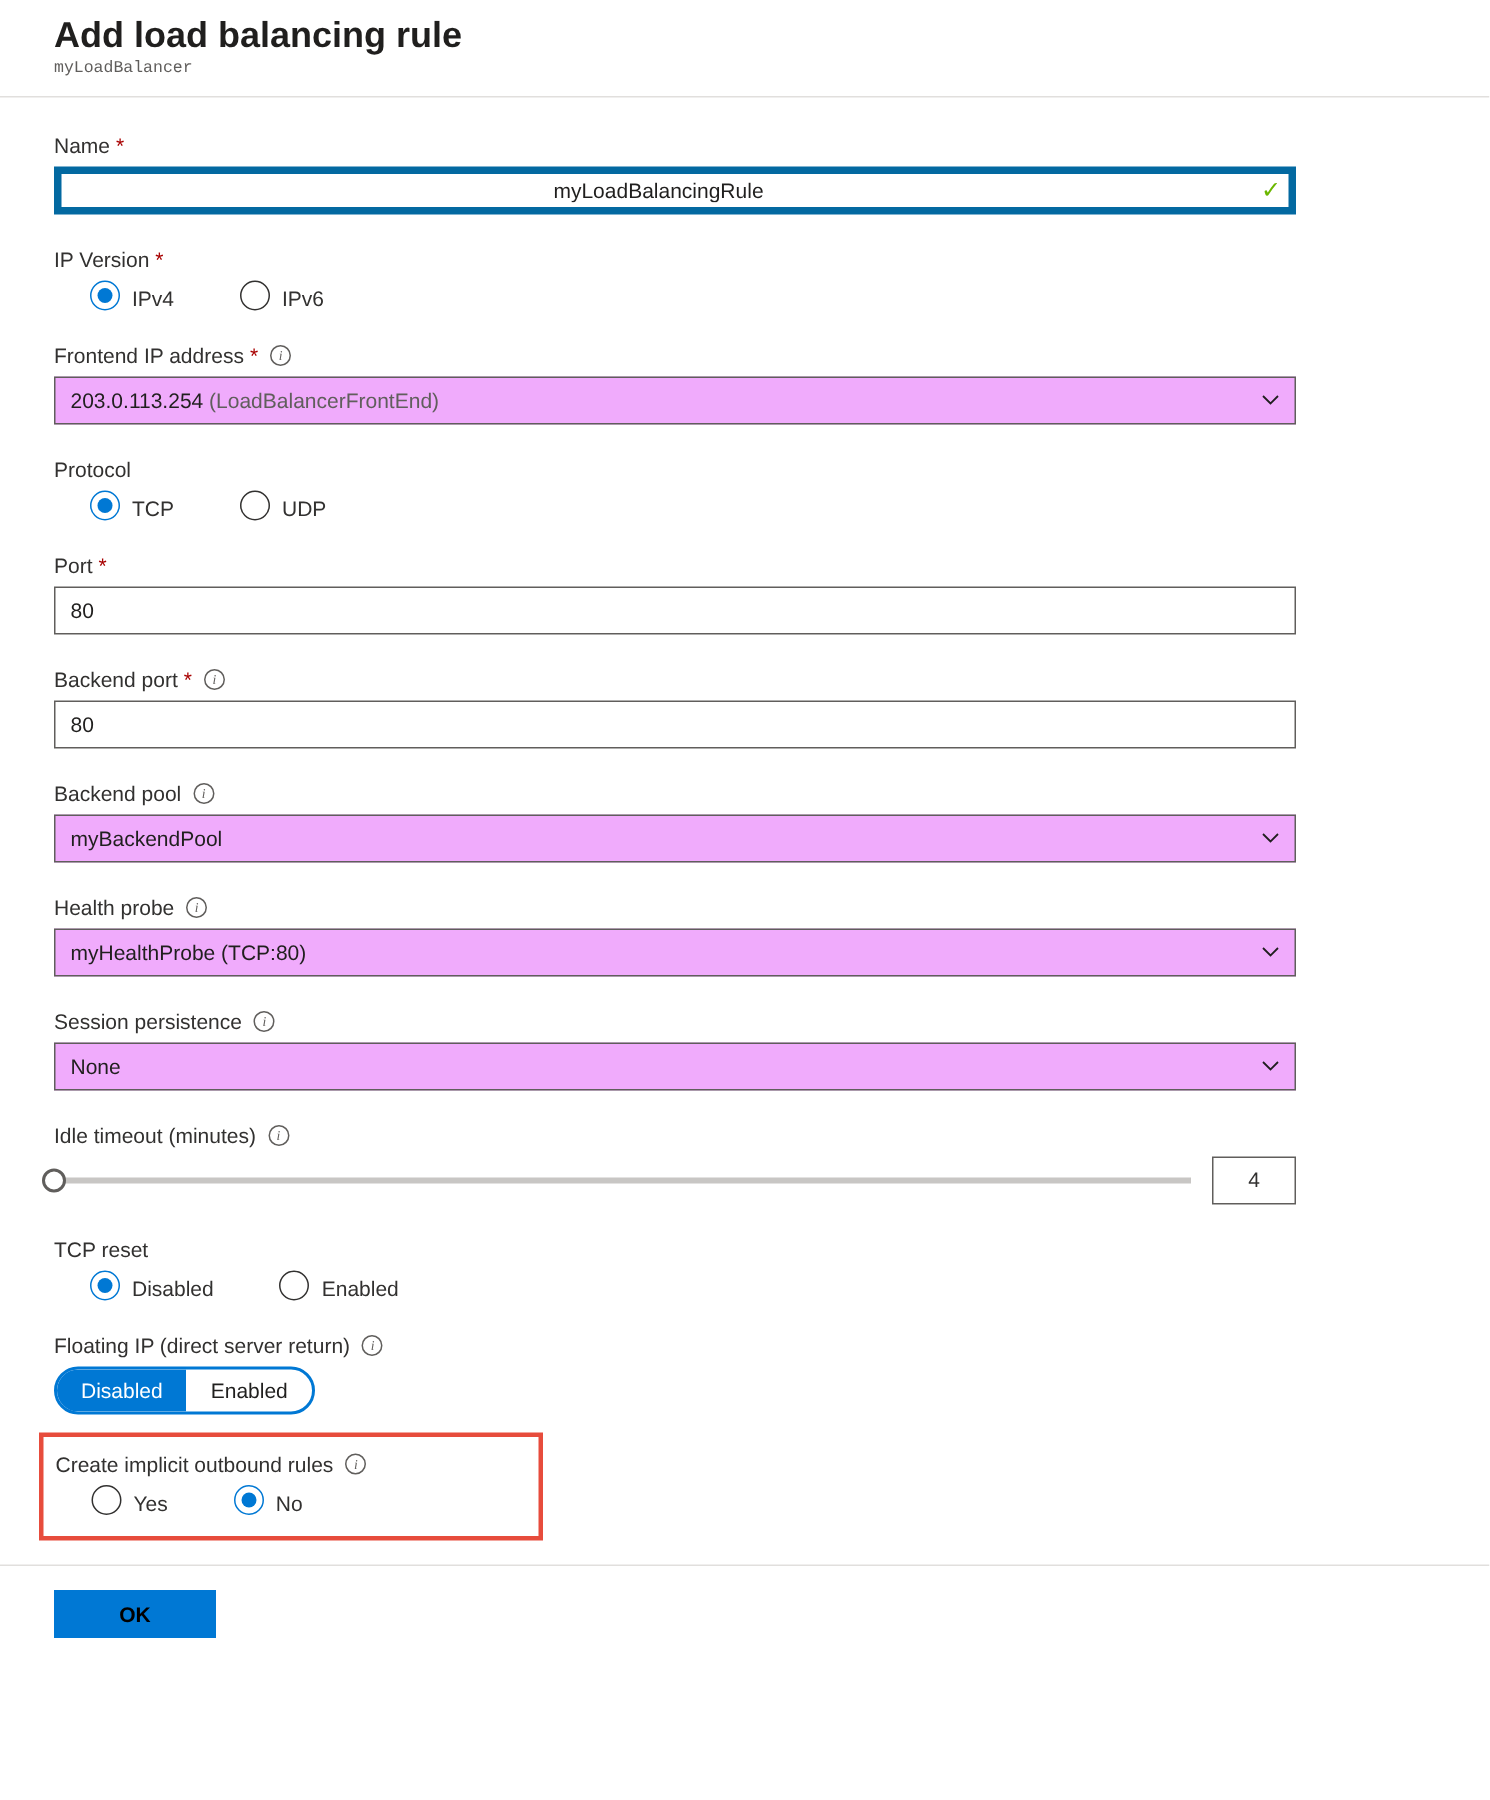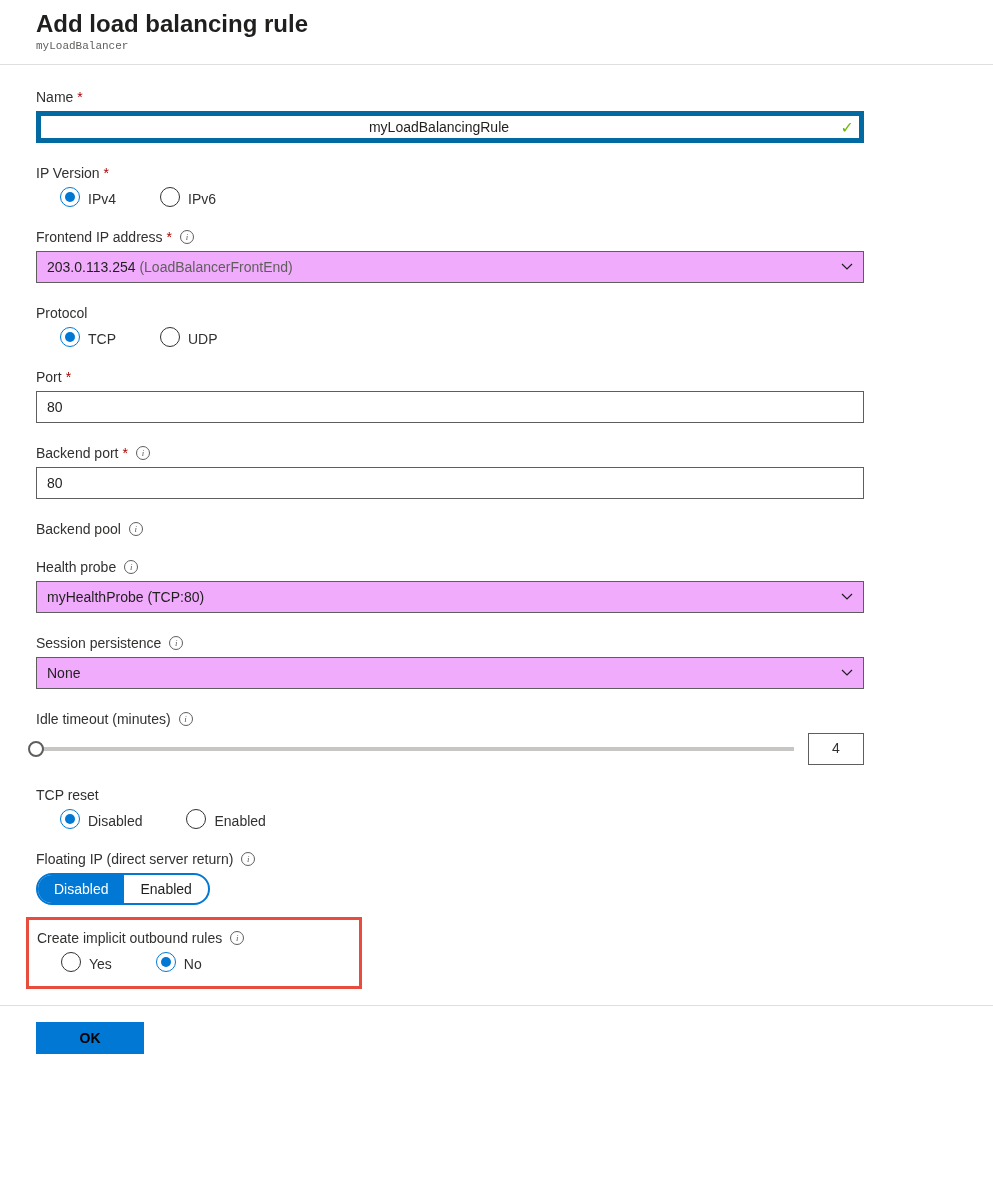--- a/index.html
+++ b/index.html
@@ -304,20 +304,26 @@
       <span class="info-icon">i</span>
     </div>
     <input class="text-input" type="text" value="80" style="">
   </div>
 
   <div class="field">
     <div class="field-label">
       <span>Backend pool</span>
       <span class="info-icon">i</span>
     </div>
+    <div class="dropdown">
+      <span class="dropdown-text">myBackendPool</span>
+      <span class="chevron"><svg width="12" height="8" viewBox="0 0 12 8">
+            <path d="M1 1 L6 6 L11 1" stroke="#201f1e" stroke-width="1.2" fill="none"></path>
+          </svg></span>
+    </div>
   </div>
 
   <div class="field">
     <div class="field-label">
       <span>Health probe</span>
       <span class="info-icon">i</span>
     </div>
     <div class="dropdown">
       <span class="dropdown-text">myHealthProbe (TCP:80)</span>
       <span class="chevron"><svg width="12" height="8" viewBox="0 0 12 8">

